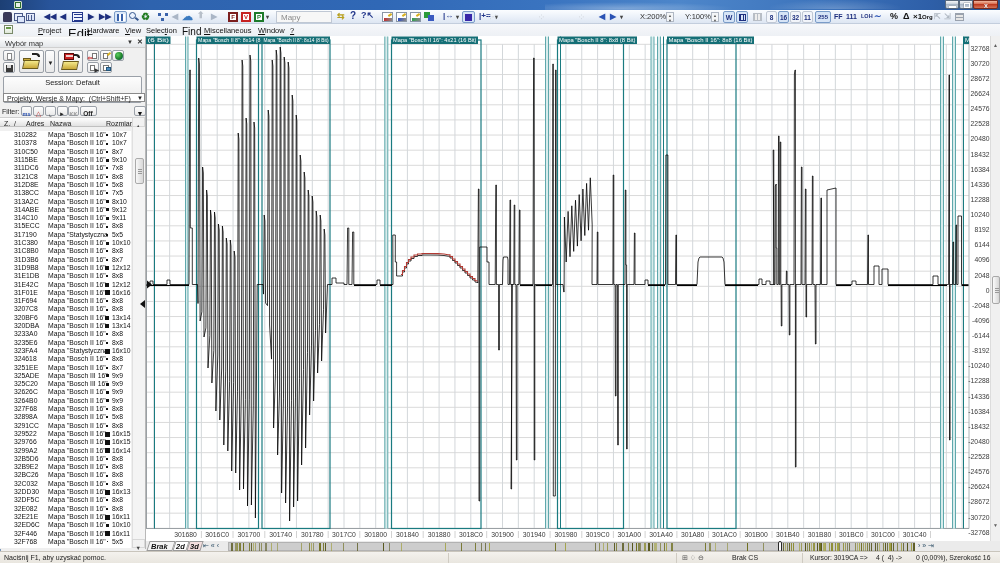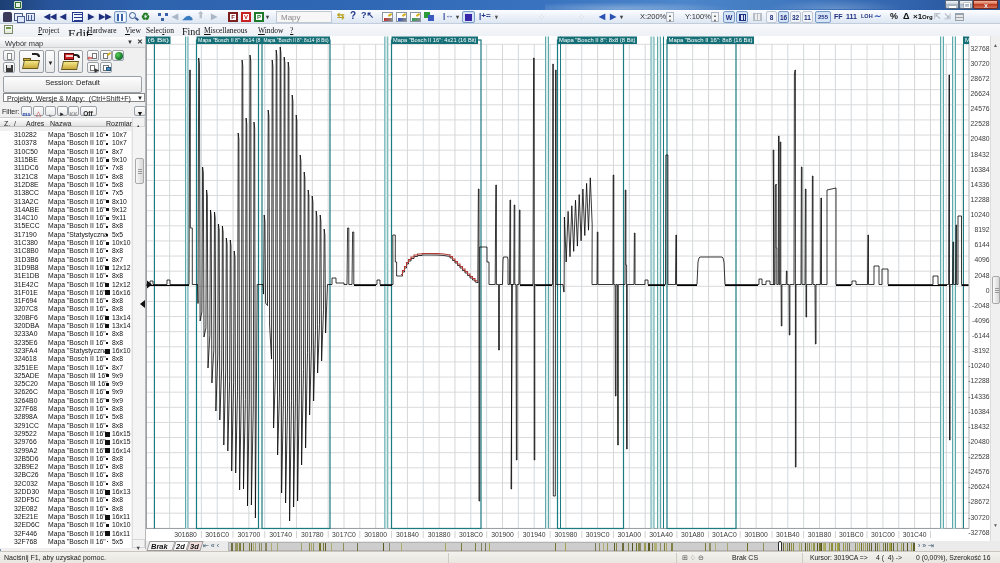--- a/index.html
+++ b/index.html
@@ -108,21 +108,21 @@
     <div class="abs" style="left:861px;top:4px;font-size:5.5px;font-weight:bold;color:#1e2f7e;line-height:5.5px;">LOH</div>
     <div class="abs" style="left:874px;top:2px;font-size:9px;font-weight:bold;color:#2a52b4;line-height:9px;">∼</div>
     <div class="abs" style="left:890px;top:2px;font-size:9px;font-weight:bold;color:#111;line-height:9px;">%</div>
     <div class="abs" style="left:903px;top:2px;font-size:9px;font-weight:bold;color:#111;line-height:9px;">Δ</div>
     <div class="abs" style="left:913px;top:3px;font-size:8px;font-weight:bold;color:#111;line-height:8px;">×1</div>
     <div class="abs" style="left:922px;top:4px;font-size:6px;font-weight:bold;color:#111;line-height:6px;">Org</div>
     <div class="abs" style="left:934px;top:3px;font-size:8px;font-weight:bold;color:#b0b8c2;line-height:8px;">⇱</div>
     <div class="abs" style="left:944px;top:3px;font-size:8px;font-weight:bold;color:#b0b8c2;line-height:8px;">⇲</div>
     <div class="abs" style="left:955px;top:3px;width:9px;height:8px;border:1px solid #9aa2ae;background:repeating-linear-gradient(#9aa2ae 0 1px,#e6e6e6 1px 3px);"></div>
   </div>
-<div class="abs" style="left:0;top:24px;width:1000px;height:15px;background:linear-gradient(#f6f8fb,#eceff4);border-bottom:1px solid #d4d9e0;font-family:Liberation Serif, serif;">
+<div class="abs" style="left:0;top:24px;width:1000px;height:15px;background:linear-gradient(#f6f8fb,#eceff4);border-bottom:1px solid #d4d9e0;">
     <div class="abs" style="left:4px;top:1px;width:9px;height:9px;border:1px solid #7a8a6a;background:linear-gradient(#fff,#dfe8d8);">
       <div class="abs" style="left:1px;top:1px;width:5px;height:2px;background:#6a9a4a;"></div>
     </div>
     <div class="abs" style="left:38px;top:2px;font-size:7.5px;color:#111;"><u>P</u>roject</div>
     <div class="abs" style="left:68px;top:2px;font-size:13px;color:#111;"><u>E</u>dit</div>
     <div class="abs" style="left:87px;top:2px;font-size:7.5px;color:#111;"><u>H</u>ardware</div>
     <div class="abs" style="left:125px;top:2px;font-size:7.5px;color:#111;"><u>V</u>iew</div>
     <div class="abs" style="left:146px;top:2px;font-size:7.5px;color:#111;">Selec<u>t</u>ion</div>
     <div class="abs" style="left:182px;top:2px;font-size:10px;color:#111;">F<u>i</u>nd</div>
     <div class="abs" style="left:204px;top:2px;font-size:7.5px;color:#111;"><u>M</u>iscellaneous</div>
@@ -170,21 +170,21 @@
       <div class="abs" style="left:2px;top:1px;width:8px;height:8px;border-radius:50%;background:radial-gradient(circle at 35% 35%,#5ad05a,#1a7a2a 60%,#145a88);"></div>
     </div>
     <div class="btn" style="left:86.5px;top:25.5px;width:12px;height:11px;">
       <div class="abs" style="left:2px;top:2px;width:5px;height:6px;background:#fff;border:1px solid #777;"></div>
       <div class="abs" style="left:7px;top:3px;font-size:6px;color:#333;">▶</div>
     </div>
     <div class="btn" style="left:99.5px;top:25.5px;width:12px;height:11px;">
       <div class="abs" style="left:2px;top:2px;width:6px;height:6px;background:#fff;border:1px solid #777;"></div>
       <div class="abs" style="left:5px;top:4px;width:5px;height:4px;background:#4a8ac0;border:1px solid #23567a;"></div>
     </div>
-    <div class="btn" style="left:3px;top:39.5px;width:139px;height:17px;">
+    <div class="btn" style="left:3px;top:39.5px;width:139px;height:27px;">
       <div style="text-align:center;font-size:7.5px;color:#222;padding-top:1px;">Session: Default</div>
     </div>
     <div class="abs" style="left:3px;top:56.5px;width:142px;height:9.5px;background:#fff;border:1px solid #8a8a8a;">
       <div class="abs" style="left:3px;top:1px;font-size:7px;color:#222;white-space:nowrap;">Projekty, Wersje &amp; Mapy:&nbsp; (Ctrl+Shift+F)</div>
       <div class="abs" style="left:133px;top:1px;font-size:6px;color:#222;">▼</div>
     </div>
     <div class="abs" style="left:2px;top:72px;font-size:7px;color:#222;">Filter:</div>
     <div class="btn" style="left:21px;top:70px;width:11px;height:9.5px;text-align:center;line-height:8.5px;"><span style="color:#2a52b4;font-size:5.5px;font-weight:bold;">ms</span></div>
     <div class="btn" style="left:33px;top:70px;width:11px;height:9.5px;text-align:center;line-height:8.5px;"><span style="color:#c23a3a;font-size:7px;">△</span></div>
     <div class="btn" style="left:45px;top:70px;width:11px;height:9.5px;text-align:center;line-height:8.5px;"><span style="color:#333;font-size:6px;">⌞</span></div>

